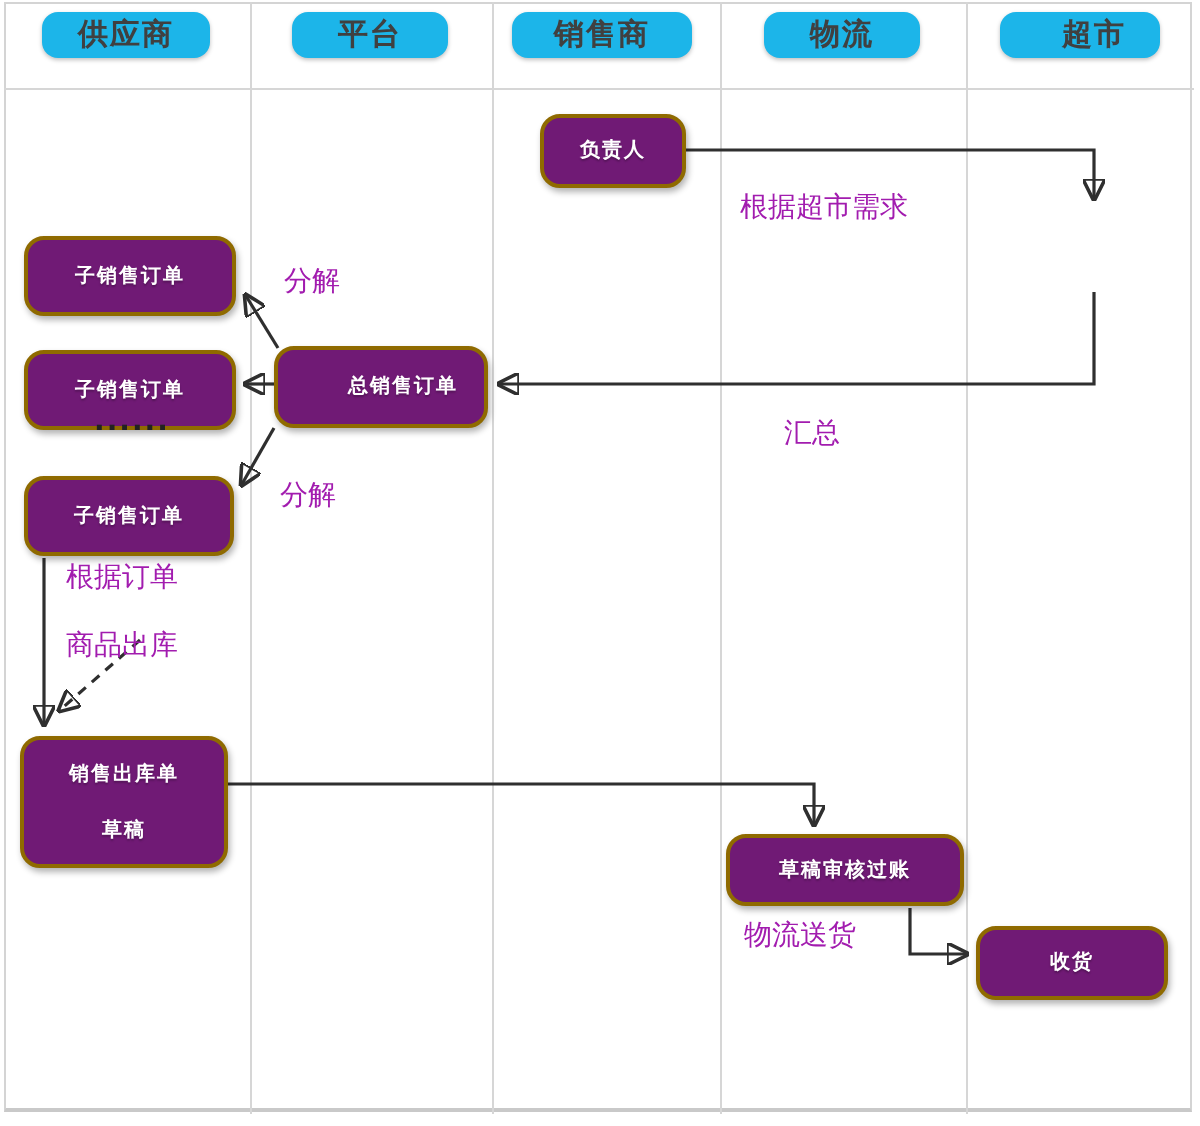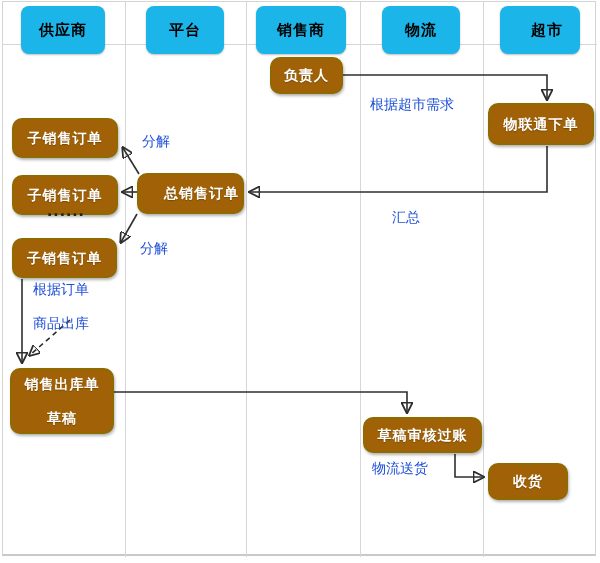--- a/index.html
+++ b/index.html
@@ -10,49 +10,49 @@
   .frame{
     position:absolute;left:2px;top:1px;width:594px;height:555px;
     border:1px solid #d4d4d4;border-bottom:2px solid #c9c9c9;background:#fff;
     box-sizing:border-box;
   }
   .vl{position:absolute;top:1px;height:556px;width:1px;background:#d6d6d6;}
   .vl1{left:125px;} .vl2{left:246px;} .vl3{left:360px;} .vl4{left:483px;}
   .hsep{position:absolute;left:2px;top:44px;width:595px;height:1px;background:#d6d6d6;}
 
   .hbtn{
-    position:absolute;top:6px;height:48px;background:#1CB5E9;border-radius:8px;
-    color:#000000;font-weight:bold;font-size:15px;letter-spacing:1px;
+    position:absolute;top:6px;height:23px;background:#1CB5E9;border-radius:8px;
+    color:#404040;font-weight:bold;font-size:15px;letter-spacing:1px;
     display:flex;align-items:center;justify-content:center;
     box-shadow:0 1px 2px rgba(0,0,0,.25);box-sizing:border-box;
   }
   .hb1{left:21px;width:84px;}
   .hb2{left:146px;width:78px;}
   .hb3{left:256px;width:90px;}
   .hb4{left:382px;width:78px;}
   .hb5{left:500px;width:80px;padding-left:14px;}
 
   .node{
-    position:absolute;background:#a16207;border:2px solid #8F6A00;border-radius:10px;
-    color:#fff;font-weight:bold;font-size:14px;letter-spacing:1px;
+    position:absolute;background:#701a75;border:2px solid #8F6A00;border-radius:10px;
+    color:#fff;font-weight:bold;font-size:10px;letter-spacing:1px;
     display:flex;flex-direction:column;align-items:center;justify-content:center;
     box-shadow:1px 2px 3px rgba(0,0,0,.3);text-shadow:0 1px 1px rgba(0,0,0,.25);
     box-sizing:border-box;text-align:center;line-height:1.5;
   }
   .n-fuzeren{left:270px;top:57px;width:73px;height:37px;}
   .n-wuliantong{left:488px;top:103px;width:106px;height:42px;}
   .n-zi1{left:12px;top:118px;width:106px;height:40px;}
   .n-zi2{left:12px;top:175px;width:106px;height:40px;}
   .n-zong{left:137px;top:173px;width:107px;height:41px;padding-left:22px;}
   .n-zi3{left:12px;top:238px;width:105px;height:40px;}
   .n-draft{left:10px;top:368px;width:104px;height:66px;gap:13px;}
   .n-shenhe{left:363px;top:417px;width:119px;height:36px;}
-  .n-shouhuo{left:488px;top:463px;width:80px;height:37px;}
+  .n-shouhuo{left:488px;top:463px;width:96px;height:37px;}
 
-  .ann{position:absolute;color:#1d4ed8;font-size:14px;white-space:nowrap;line-height:1.2;}
+  .ann{position:absolute;color:#a21caf;font-size:14px;white-space:nowrap;line-height:1.2;}
   .a-demand{left:370px;top:96px;}
   .a-huizong{left:392px;top:209px;}
   .a-fenjie1{left:142px;top:133px;}
   .a-fenjie2{left:140px;top:240px;}
   .a-dots{left:47px;top:203px;font-weight:bold;color:#222;letter-spacing:1px;}
   .a-genju{left:33px;top:281px;}
   .a-chuku{left:33px;top:315px;}
   .a-songhuo{left:372px;top:460px;}
 
   svg.edges{position:absolute;left:0;top:0;width:600px;height:563px;pointer-events:none;}
@@ -87,21 +87,20 @@
     <path d="M139,174 L123,148" marker-end="url(#arrow)"></path>
     <path d="M137,192 H123" marker-end="url(#arrow)"></path>
     <path d="M137,214 L121,242" marker-end="url(#arrow)"></path>
     <path d="M22,279 V362" marker-end="url(#arrow)"></path>
     <path class="dashed" d="M70,320 L30,355" marker-end="url(#arrow)"></path>
     <path d="M114,392 H407 V412" marker-end="url(#arrow)"></path>
     <path d="M455,454 V477 H483" marker-end="url(#arrow)"></path>
   </svg>
 
   <div class="node n-fuzeren">负责人</div>
-  <div class="node n-wuliantong">物联通下单</div>
   <div class="node n-zi1">子销售订单</div>
   <div class="node n-zi2">子销售订单</div>
   <div class="node n-zong">总销售订单</div>
   <div class="node n-zi3">子销售订单</div>
   <div class="node n-draft">
     <span>销售出库单</span>
     <span>草稿</span>
   </div>
   <div class="node n-shenhe">草稿审核过账</div>
   <div class="node n-shouhuo">收货</div>

